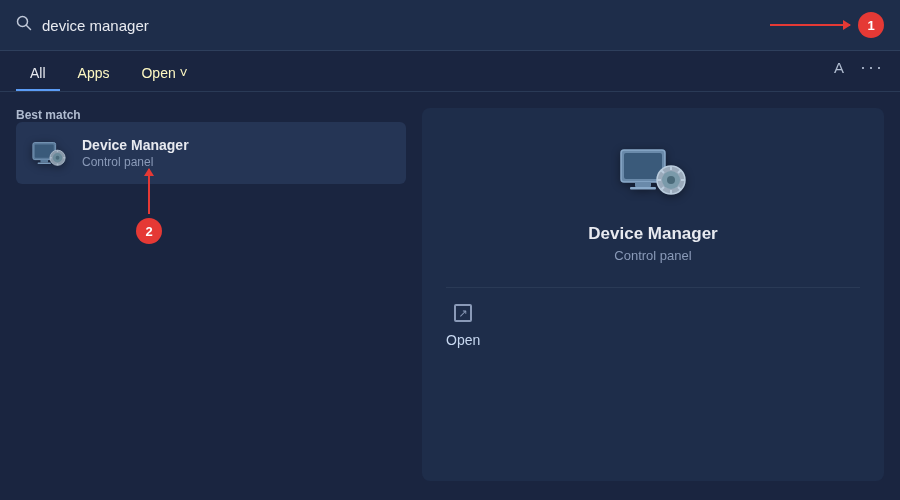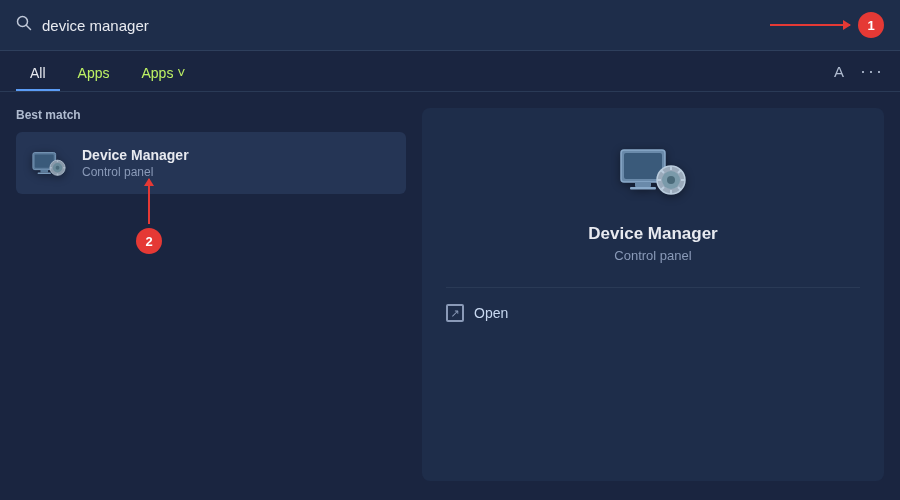--- a/index.html
+++ b/index.html
@@ -70,31 +70,31 @@
       color: #fff;
       font-size: 13px;
       font-weight: bold;
       display: flex;
       align-items: center;
       justify-content: center;
     }
 
     .tabs-row {
       display: flex;
-      align-items: center;
+      align-items: flex-start;
       padding: 6px 16px 0;
       border-bottom: 1px solid #2a3a56;
       gap: 4px;
       background: #1a2540;
     }
 
     .tab {
       padding: 8px 14px;
       font-size: 14px;
-      color: #bef264;
+      color: #fef9c3;
       cursor: pointer;
       border-bottom: 2px solid transparent;
       white-space: nowrap;
     }
 
     .tab.active {
       color: #e8eaf0;
       border-bottom: 2px solid #5b9cf6;
     }
 
@@ -129,21 +129,20 @@
 
     .left-panel {
       width: 390px;
       flex-shrink: 0;
     }
 
     .best-match-label {
       font-size: 12px;
       font-weight: 600;
       color: #b0bcd0;
-      margin-bottom: 10px;
       text-transform: none;
     }
 
     .result-item {
       display: flex;
       align-items: center;
       padding: 12px 14px;
       border-radius: 6px;
       background: #253555;
       cursor: pointer;
@@ -246,20 +245,21 @@
     }
 
     .open-button {
       display: flex;
       align-items: center;
       gap: 10px;
       cursor: pointer;
       color: #c8d8f0;
       font-size: 14px;
       align-self: flex-start;
+      flex-direction: column;
     }
 
     .open-icon {
       width: 18px;
       height: 18px;
       border: 2px solid #8a9ab8;
       border-radius: 2px;
       position: relative;
       display: flex;
       align-items: center;
@@ -291,21 +291,21 @@
   <input class="search-input" type="text" value="device manager" style="">
   <div class="arrow-annotation">
     <div class="arrow-line"></div>
     <div class="badge-circle">1</div>
   </div>
 </div>
 
 <div class="tabs-row">
   <div class="tab active">All</div>
   <div class="tab">Apps</div>
-  <div class="tab">Apps ˅</div>
+  <div class="tab">Open ˅</div>
   <div class="tabs-right">
     <span class="tab-letter">A</span>
     <span class="tab-dots">···</span>
   </div>
 </div>
 
 <div class="main-content">
 
   <div class="left-panel">
     <div class="best-match-label">Best match</div>

